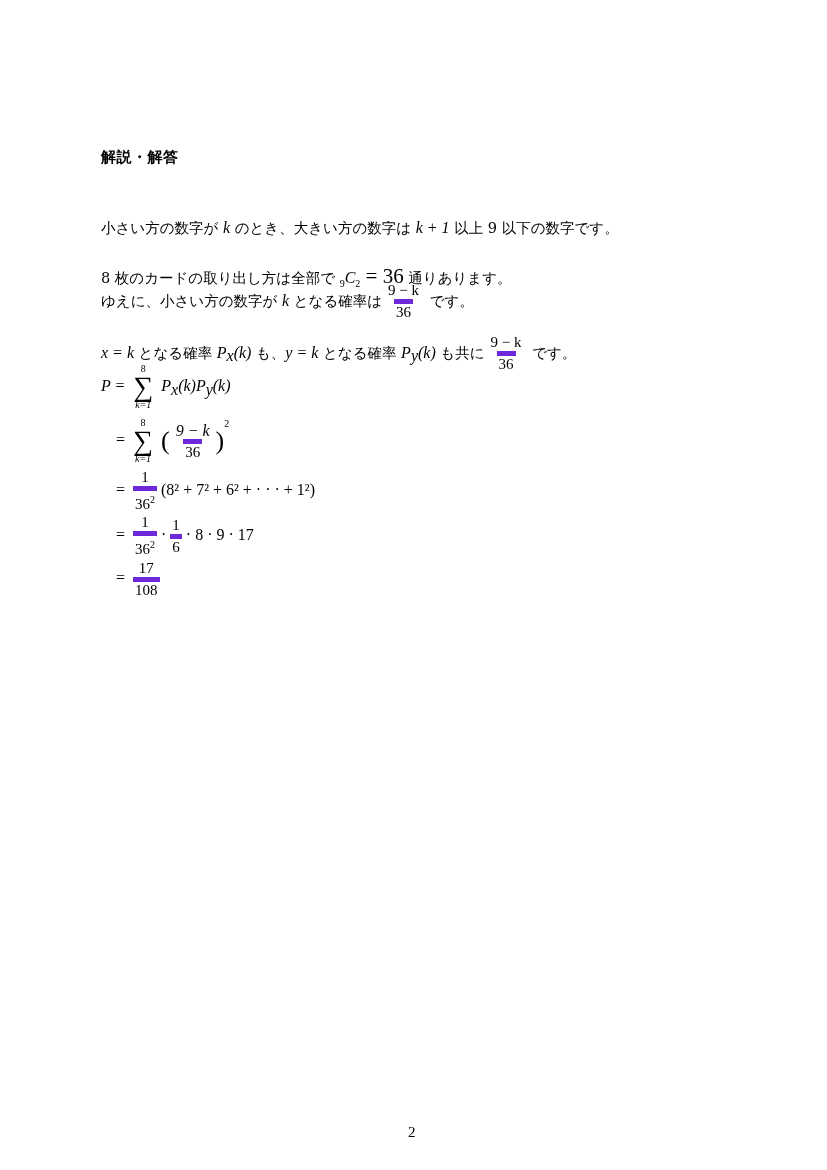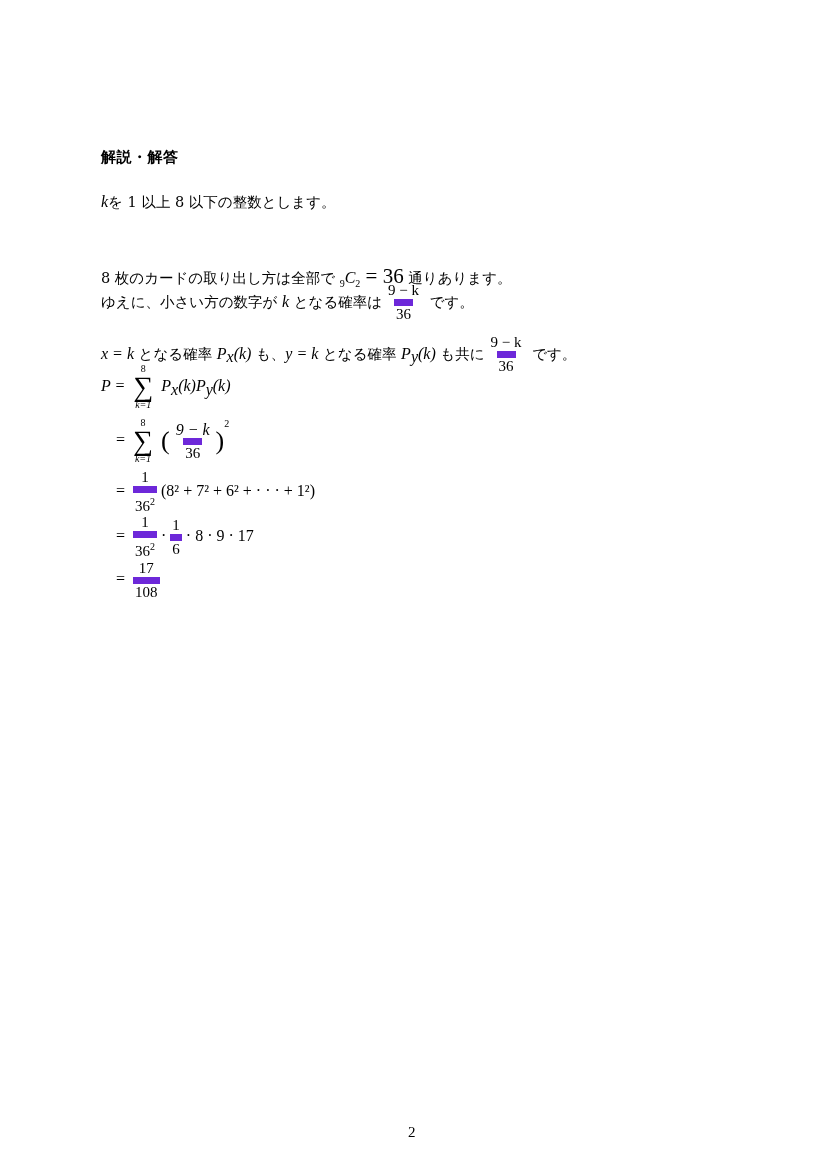--- a/index.html
+++ b/index.html
@@ -8,41 +8,41 @@
   .page { position:absolute; left:0; top:0; width:827px; height:963px; }
   .heading { position:absolute; left:101px; top:148px; font-family:"DejaVu Sans", sans-serif;
              font-weight:bold; font-size:15px; letter-spacing:0.5px; }
   .line { position:absolute; left:101px; font-size:14.5px; white-space:nowrap; line-height:20px; }
   .mi { font-style:italic; font-family:"Liberation Serif", "DejaVu Serif", serif; font-size:16px; }
   .mn { font-family:"Liberation Serif", "DejaVu Serif", serif; font-size:21px; }
   sub, sup { font-size:10px; font-family:"Liberation Serif", serif; }
   .frac { display:inline-flex; flex-direction:column; align-items:center; vertical-align:middle;
           margin:0 4px; font-family:"Liberation Serif", serif; font-size:15px; line-height:17px; }
   .frac .num { padding:0 2px; }
-  .frac .den { border-top:7px solid #6d28d9; padding:0 2px; }
+  .frac .den { border-top:5px solid #6d28d9; padding:0 2px; }
   .sum { display:inline-flex; flex-direction:column; align-items:center; vertical-align:middle;
          margin:0 4px; font-family:"Liberation Serif", serif; line-height:1; }
   .sum .top, .sum .bot { font-size:10px; }
   .sum .bot { font-style:italic;text-align:center; }
   .sum .sig { font-size:28px; line-height:26px; }
   .paren { font-family:"Liberation Serif", serif; font-size:26px; vertical-align:middle; font-weight:lighter; }
   .pagenum { position:absolute; left:408px; top:1124px; font-family:"Liberation Serif", serif; font-size:15px; }
   .eqline { position:absolute; font-family:"Liberation Serif", serif; font-size:16px; white-space:nowrap; }
 </style>
 </head>
 <body>
 
 <div class="page">
 
   <div class="heading">解説・解答</div>
 
-  <div class="line" style="top:192px;">
-    <span class="mi">k</span><span>を 1 以上 8 以下の整数とします。</span>
+
+  <div class="line" style="top:218px;">
+    <span>小さい方の数字が </span><span class="mi">k</span><span> のとき、大きい方の数字は </span><span class="mi">k + 1</span><span> 以上 9 以下の数字です。</span>
   </div>
-
 
 
   <div class="line" style="top:266px;">
     <span>8 枚のカードの取り出し方は全部で </span><sub>9</sub><span class="mi">C</span><sub>2</sub><span class="mn"> = 36</span><span> 通りあります。</span>
   </div>
 
   <div class="line" style="top:282px;">
     <span>ゆえに、小さい方の数字が </span><span class="mi">k</span><span> となる確率は</span><span class="frac">
         <span class="num">9 − k</span>
         <span class="den">36</span>

